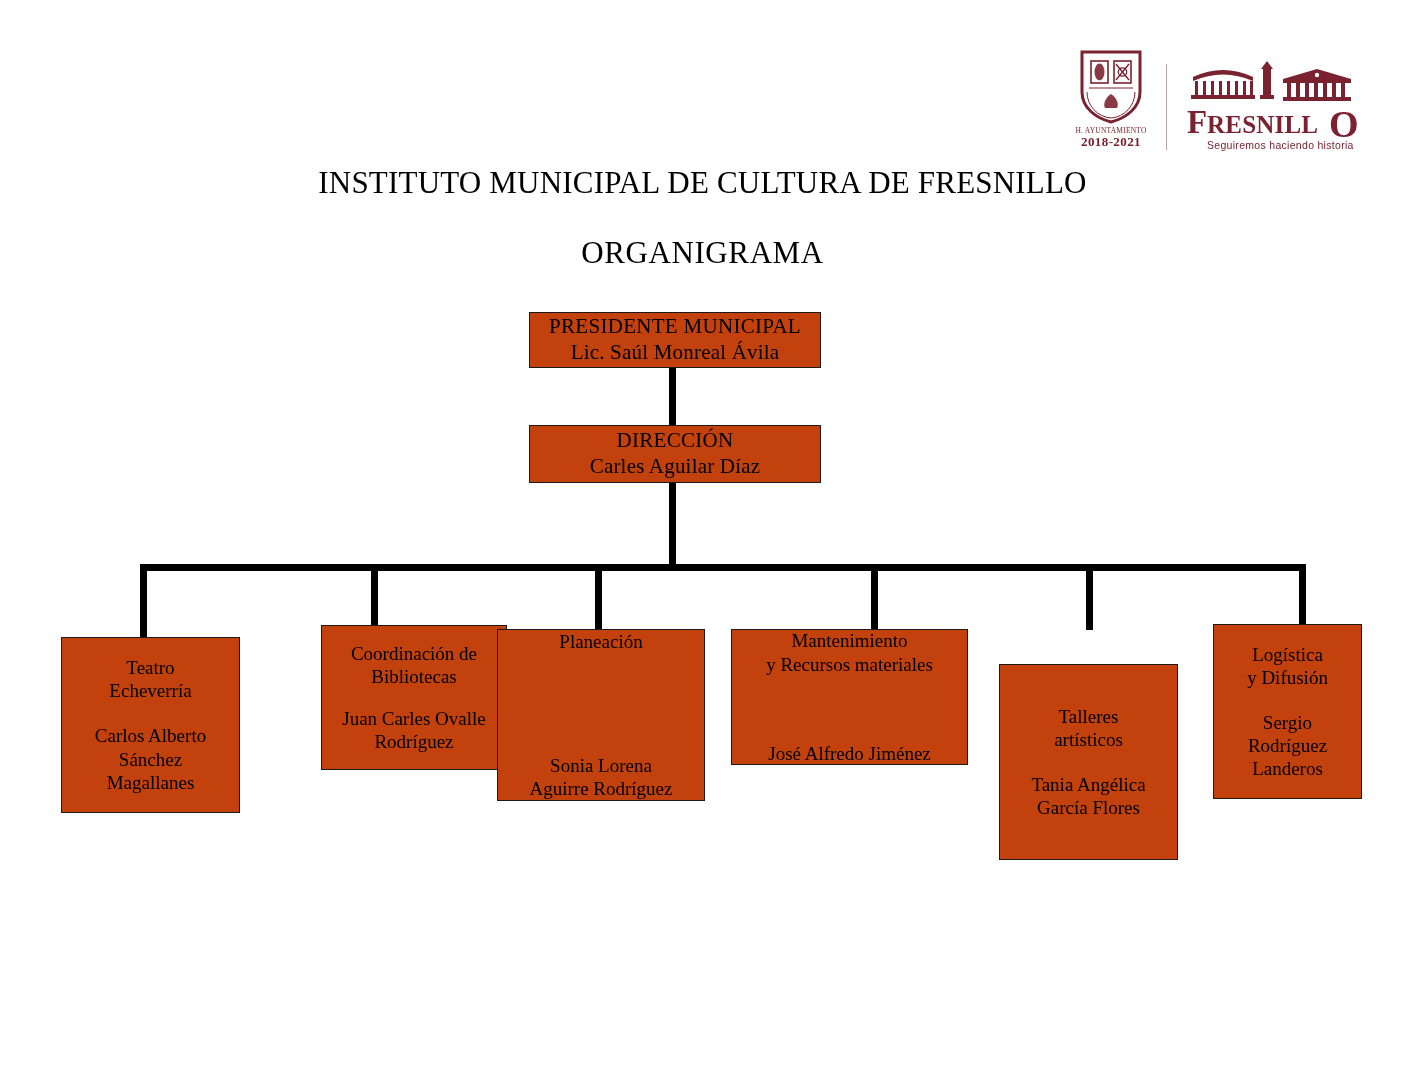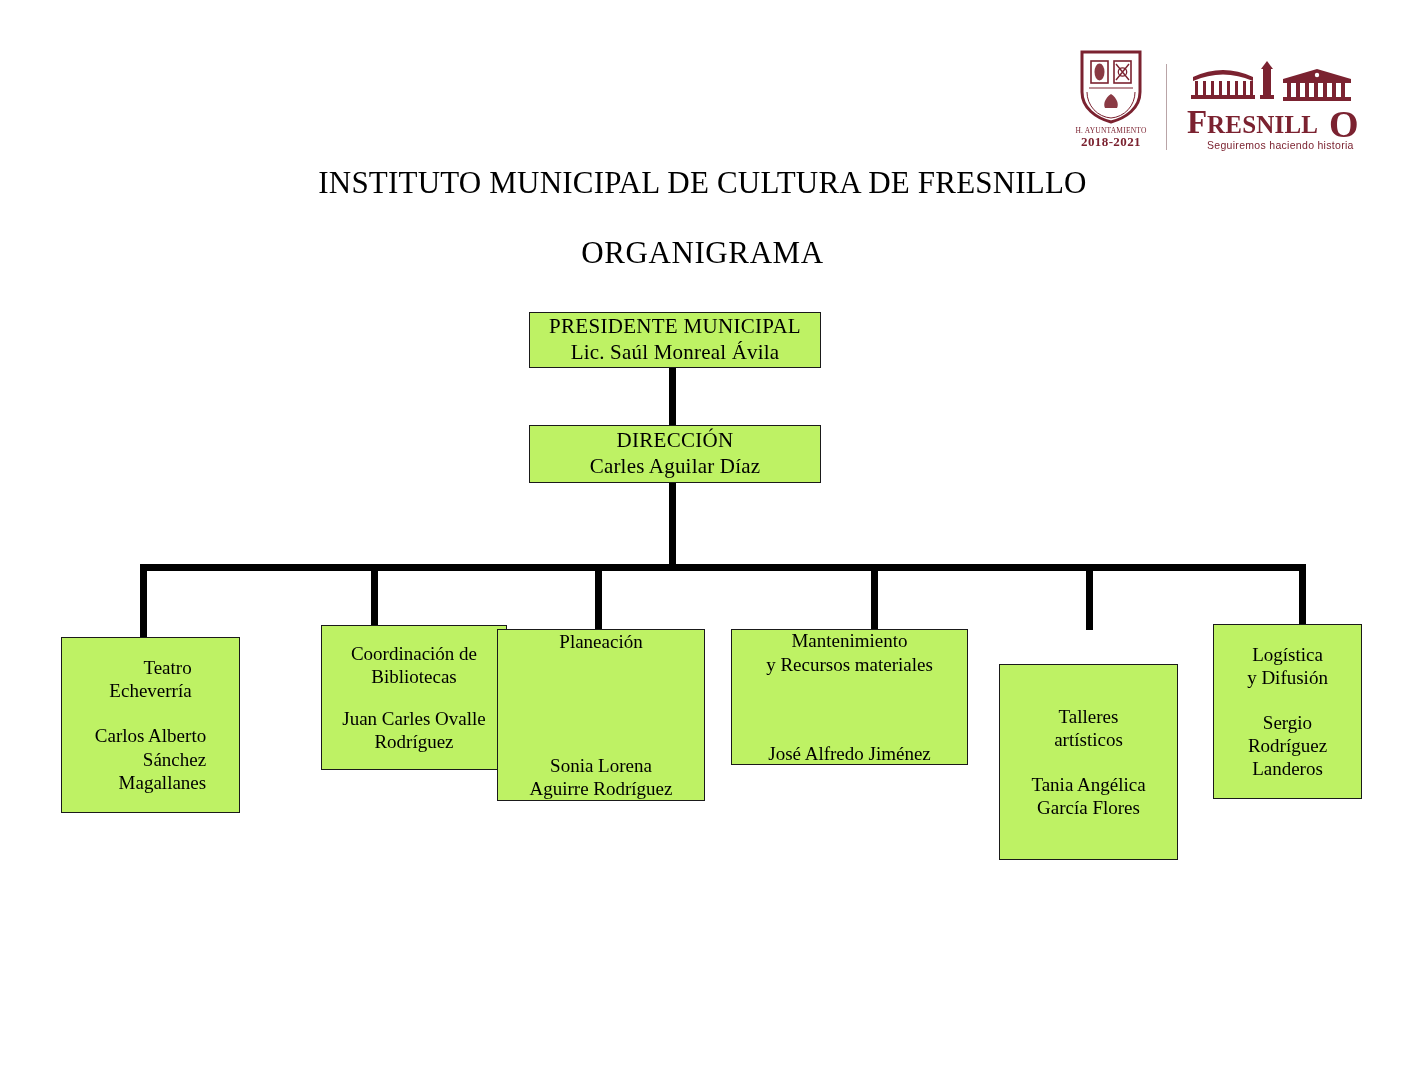--- a/index.html
+++ b/index.html
@@ -32,21 +32,21 @@
   }
   .doc-subtitle{
     position:absolute;left:0;right:0;top:235px;text-align:center;
     font-size:31px;letter-spacing:.6px;
   }
 
   
   .node{
     position:absolute;
     border:1.2px solid #1a1a1a;
-    background:#bef264;
+    background:#c2410c;
     box-sizing:border-box;
     display:flex;flex-direction:column;align-items:center;justify-content:center;
     text-align:center;
     line-height:1.22;
   }
   .node.top{border-width:1.6px;}
   .node .ttl{display:block;white-space:pre-line;}
   .node .nm{display:block;white-space:pre-line;}
   .node.top .ttl{font-size:21px;letter-spacing:.3px;}
   .node.top .nm{font-size:21px;letter-spacing:.2px;}
@@ -146,21 +146,21 @@
   <div class="node top" style="left:529px;top:312px;width:292px;height:56px;">
     <span class="ttl">PRESIDENTE MUNICIPAL</span>
     <span class="nm">Lic. Saúl Monreal Ávila</span>
   </div>
 
   <div class="node top" style="left:529px;top:425px;width:292px;height:58px;">
     <span class="ttl">DIRECCIÓN</span>
     <span class="nm">Carles Aguilar Díaz</span>
   </div>
 
-  <div class="node dept" style="left:61px;top:637px;width:179px;height:176px;text-align:right;">
+  <div class="node dept" style="left:61px;top:637px;width:179px;height:176px;">
     <span class="ttl">Teatro
 Echeverría</span>
     <span class="nm">Carlos Alberto
 Sánchez
 Magallanes</span>
   </div>
 
   <div class="node dept tight" style="left:284px;top:625px;width:186px;height:145px;margin-left:37px;">
     <span class="ttl">Coordinación de
 Bibliotecas</span>

